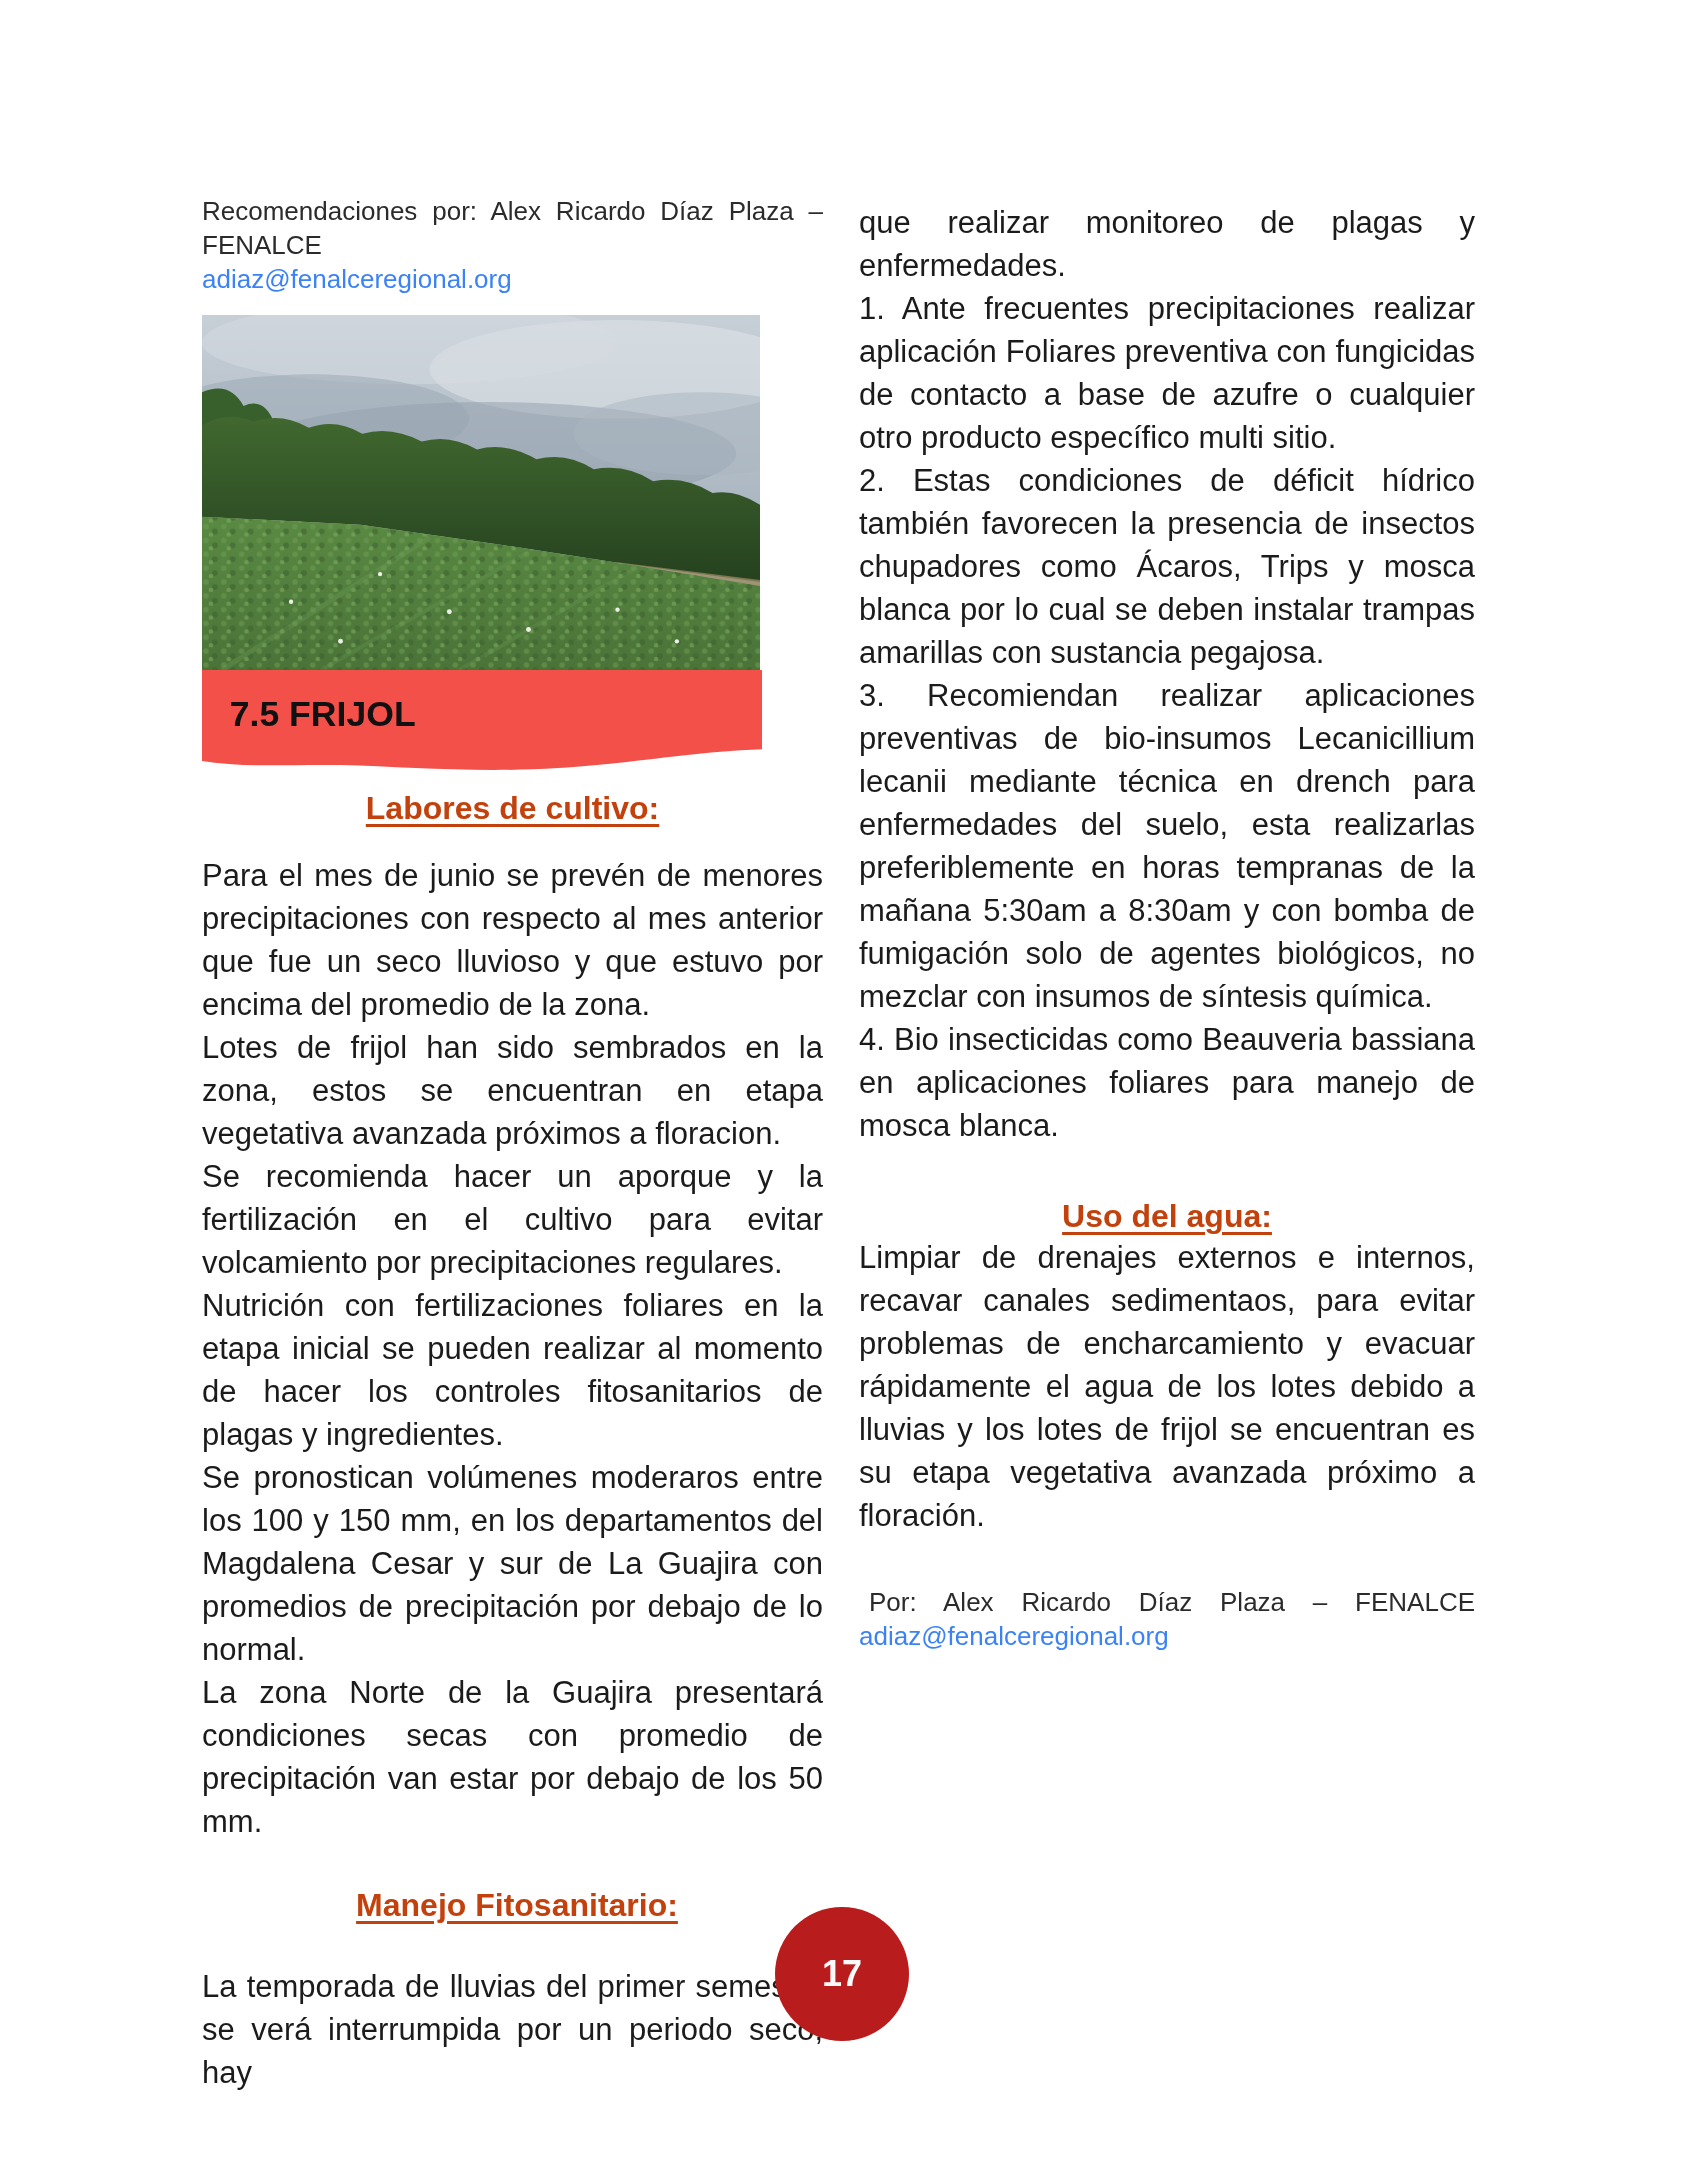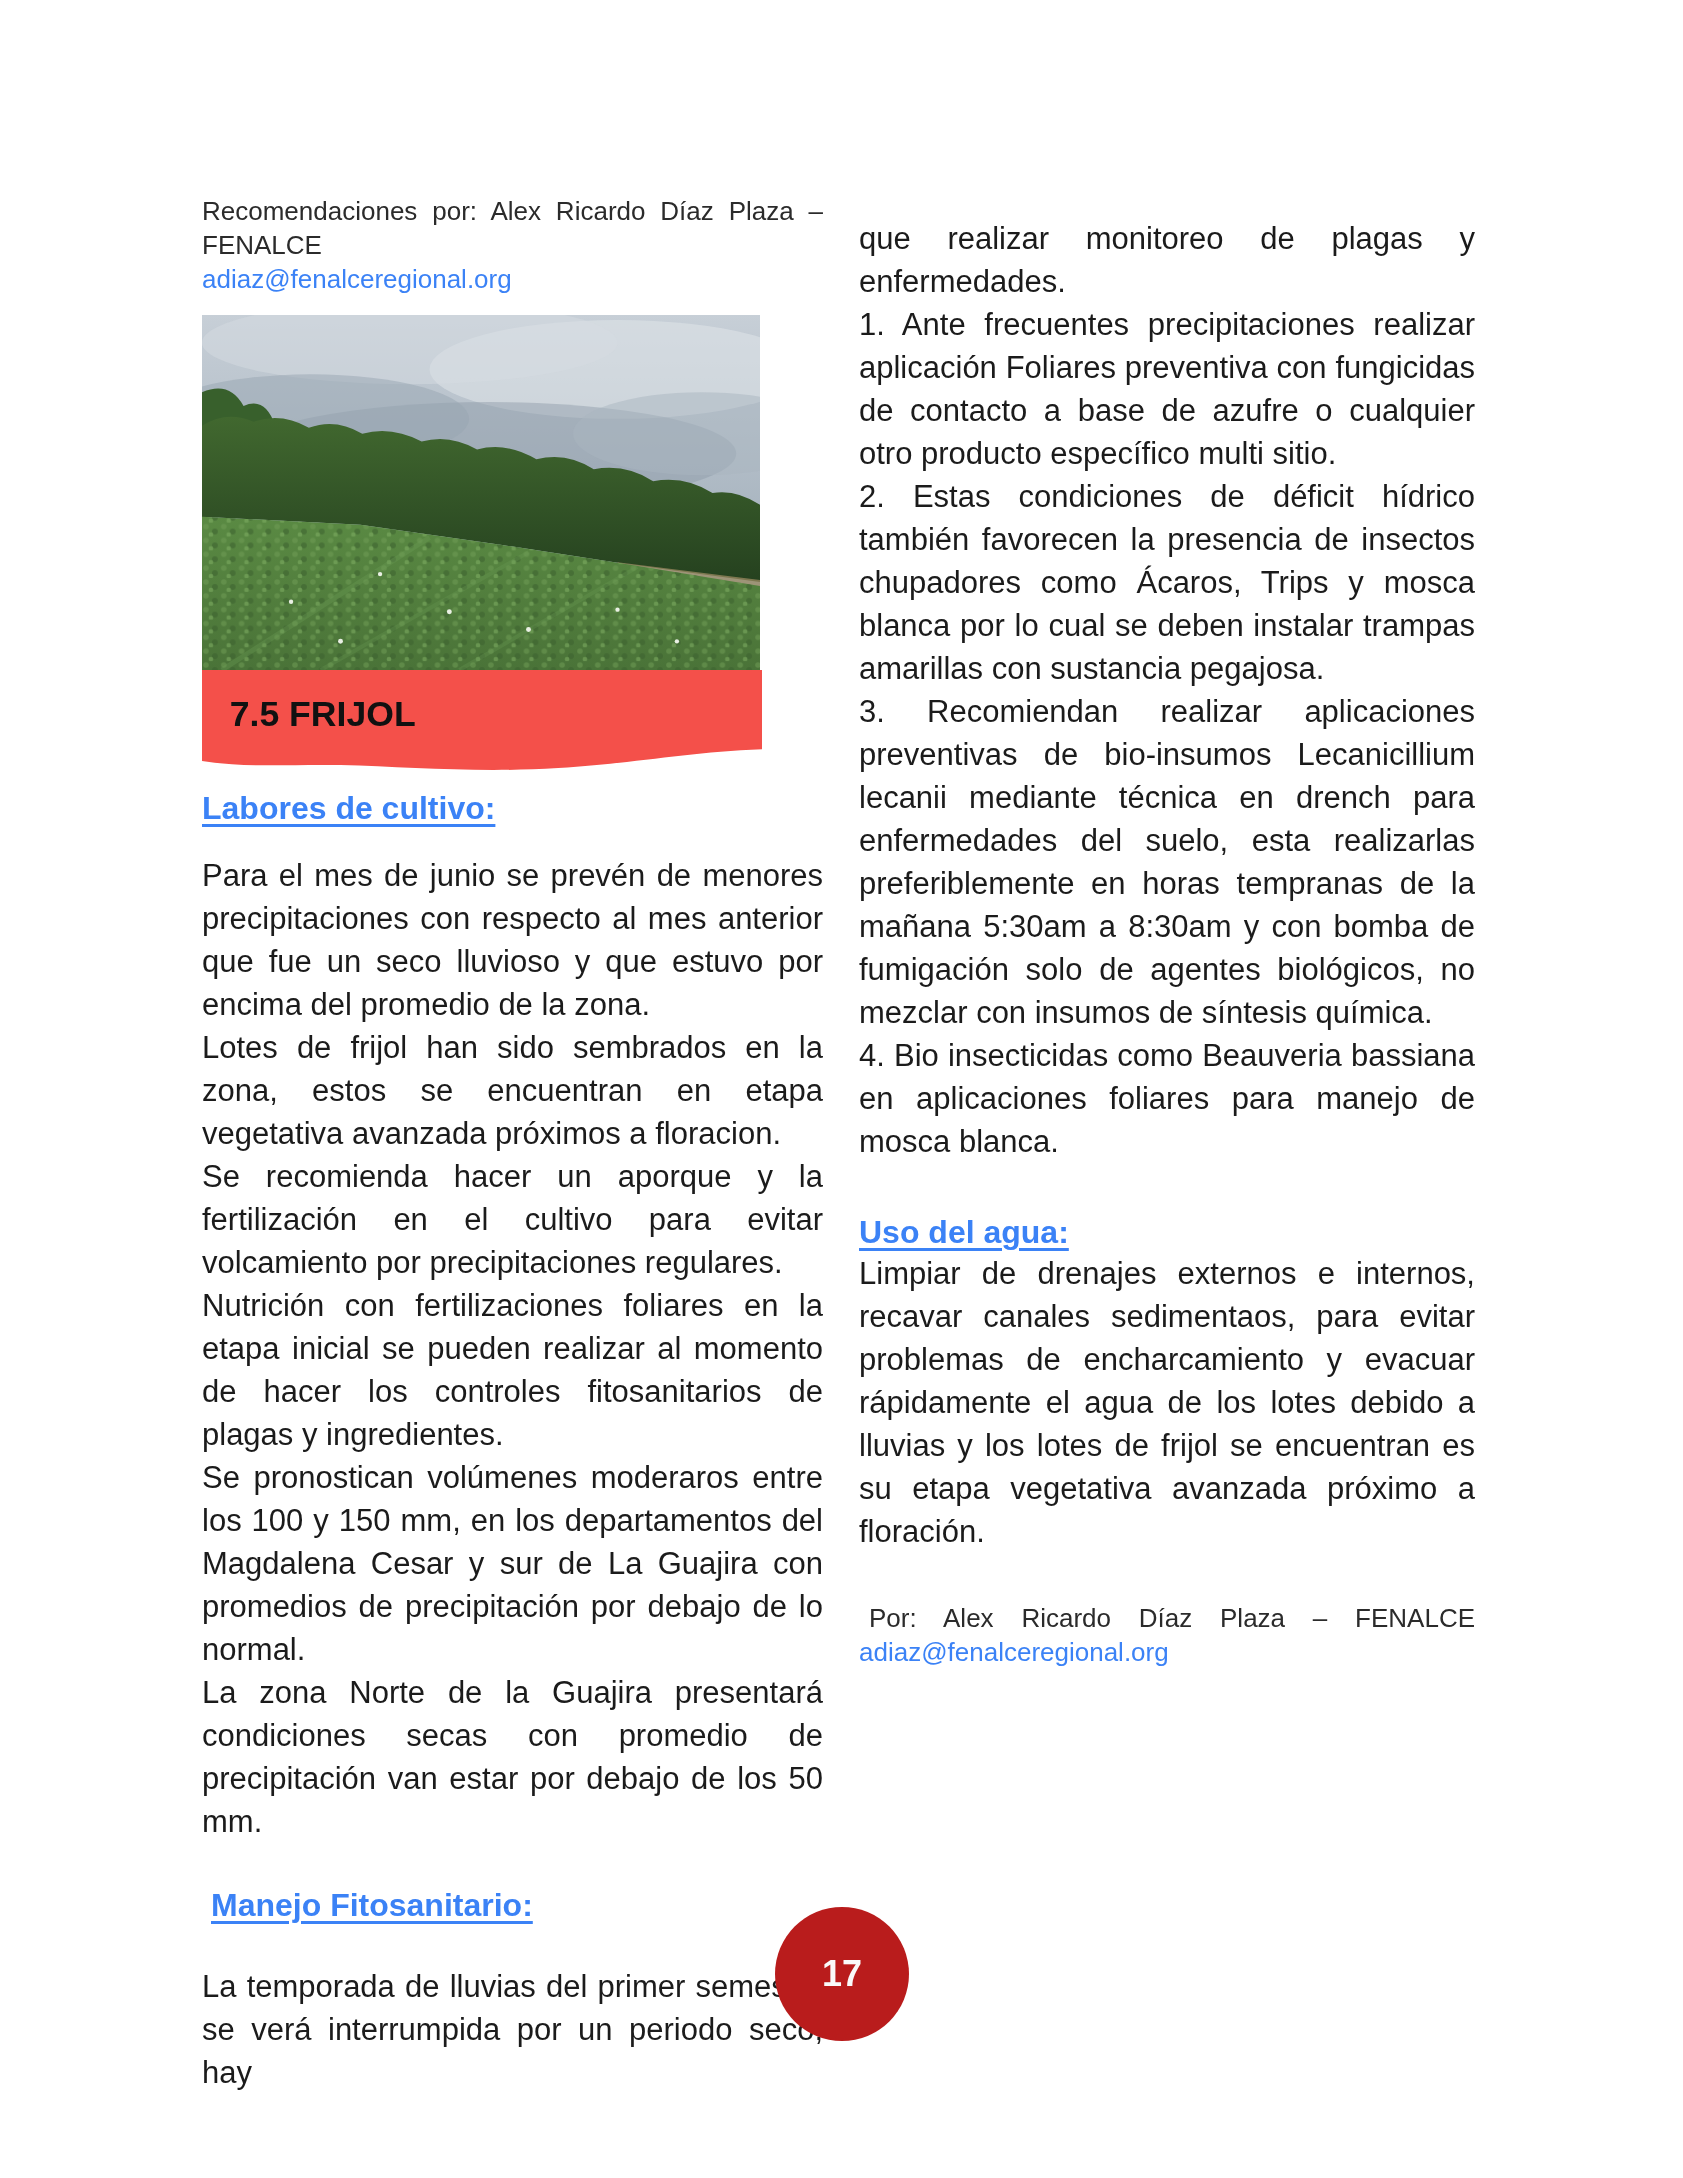--- a/index.html
+++ b/index.html
@@ -8,37 +8,38 @@
     width: 1683px;
     height: 2178px;
     background: #ffffff;
     overflow: hidden;
     font-family: "Liberation Sans", sans-serif;
     color: #1b1b1b;
     padding-left: 19px;
   }
   .col { position: absolute; }
   .col-left  { left: 202px; top: 194px; width: 621px; }
-  .col-right { left: 859px; top: 217px; width: 616px; }
+  .col-right { left: 859px; top: 201px; width: 616px; }
 
   .byline { font-size: 26px; line-height: 34px; color: #2b2b2b; }
   .byline-line1 { text-align: justify; text-align-last: justify; }
   .email-link { color: #3b82f6; cursor: pointer; display: inline-block; }
 
   .photo-svg  { display: block; width: 558px; height: 355px; margin-top: 19px; }
   .banner-svg { display: block; width: 560px; height: 104px; }
 
   .heading {
     font-size: 32px;
     line-height: 40px;
     font-weight: bold;
-    color: #3b82f6;
+    color: #c2410c;
     text-decoration: underline;
     text-underline-offset: 5px;
     margin: 0;
+    text-align: center;
   }
   .h-labores { margin: 14px 0 26px 0; }
   .h-manejo  { margin: 42px 0 40px 9px; }
   .h-uso     { margin: 49px 0 0 0; }
 
   p.body {
     font-size: 31px;
     line-height: 43px;
     text-align: justify;
     margin: 0;

